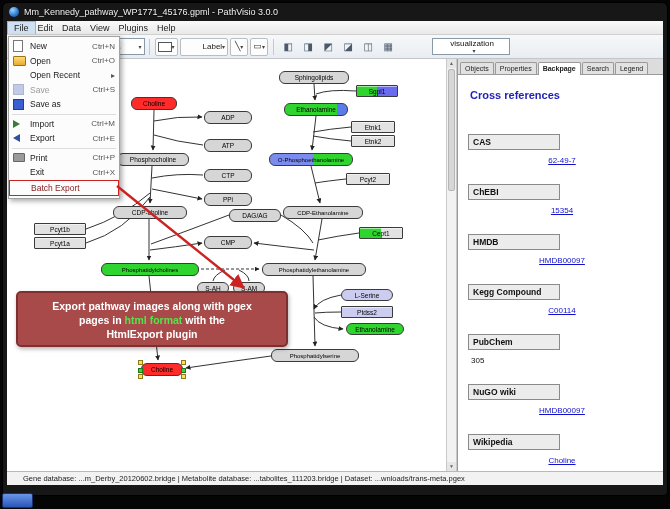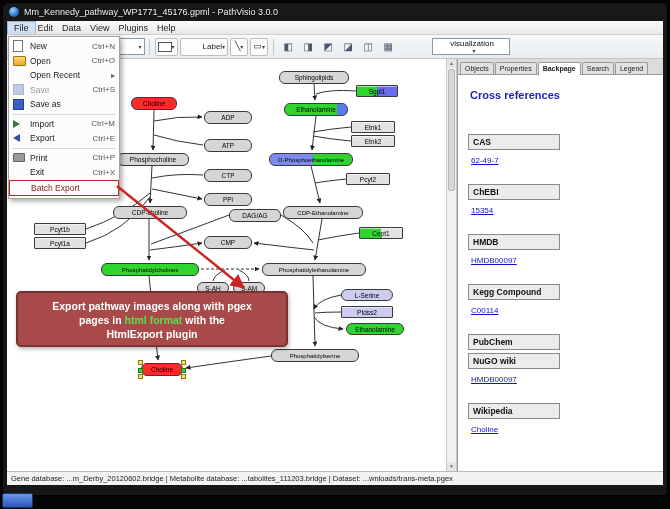--- a/index.html
+++ b/index.html
@@ -55,23 +55,23 @@
   .vscroll .thumb{position:absolute;left:1px;right:1px;top:10px;height:120px;background:#d7d7d7;border:1px solid #b5b5b5;border-radius:2px;}
   
   .panel{width:206px;background:#ececec;border-left:1px solid #9a9a9a;display:flex;flex-direction:column;box-sizing:border-box;}
   .tabs{height:16px;display:flex;align-items:flex-end;padding:2px 2px 0 2px;background:#dcdcdc;border-bottom:1px solid #9a9a9a;box-sizing:border-box;}
   .tab{font-size:7px;padding:2px 4px;background:#e2e2e2;border:1px solid #9a9a9a;border-bottom:none;border-radius:2px 2px 0 0;margin-right:1px;color:#222;white-space:nowrap;}
   .tab.active{background:#fff;font-weight:bold;position:relative;top:1px;padding-bottom:3px;}
   .panel-body{flex:1;background:#fff;padding:8px 10px;overflow:hidden;}
   .xref-heading{color:#2222bb;font-weight:bold;font-size:11px;margin:6px 0 30px 2px;}
   .xref-header{display:inline-block;min-width:82px;background:#ececec;border:1px solid #8a8a8a;font-weight:bold;font-size:8.5px;padding:2px 4px;color:#111;}
   .xref-value{margin:6px 0 16px 3px;font-size:8px;color:#111;}
-  .xref-value.link{color:#1111cc;text-decoration:underline;cursor:pointer;}
-  
-  .statusbar{height:13px;background:#f2f2f2;border-top:1px solid #b9b9b9;font-size:7.5px;color:#222;display:flex;align-items:center;padding-left:4px;white-space:nowrap;overflow:hidden;}
+  .xref-value.link{color:#1111cc;text-decoration:underline;cursor:pointer;text-align:center;}
+  
+  .statusbar{height:13px;background:#f2f2f2;border-top:1px solid #b9b9b9;font-size:7.5px;color:#222;display:flex;align-items:center;padding-left:16px;white-space:nowrap;overflow:hidden;}
   
   .filemenu{position:absolute;left:5px;top:33px;width:110px;background:#fcfcfc;border:1px solid #a2a2a2;box-shadow:2px 2px 5px rgba(0,0,0,.35);z-index:30;padding:2px 0;}
   .fm-item{display:flex;align-items:center;height:14.5px;font-size:8.5px;color:#1a1a1a;padding:0 4px;box-sizing:border-box;}
   .fm-item.disabled{color:#9a9a9a;}
   .fm-item.highlighted{border:1.6px solid #cc2222;color:#8a1a1a;height:16px;}
   .fm-icon{width:14px;height:11px;display:flex;align-items:center;justify-content:flex-start;margin-right:3px;flex:0 0 auto;}
   .fm-icon.new-file-icon::before{content:"";width:8px;height:10px;background:#fff;border:1px solid #777;display:block;}
   .fm-icon.open-folder-icon::before{content:"";width:11px;height:8px;background:linear-gradient(#ffd978,#e8ab2e);border:1px solid #9a7413;border-radius:1px;display:block;}
   .fm-icon.save-icon::before{content:"";width:9px;height:9px;background:#7a8fd0;border:1px solid #55628f;display:block;opacity:.45;}
   .fm-icon.save-as-icon::before{content:"";width:9px;height:9px;background:#3a5fd0;border:1px solid #24407f;display:block;}
@@ -325,20 +325,21 @@
               <div class="xref-section">
                 <div class=""><span class="xref-header">HMDB</span></div>
                 <div class="xref-value link">HMDB00097</div>
               </div>
               <div class="xref-section">
                 <div class=""><span class="xref-header">Kegg Compound</span></div>
                 <div class="xref-value link">C00114</div>
               </div>
               <div class="xref-section">
                 <div class=""><span class="xref-header">PubChem</span></div>
+                <div class="xref-value">305</div>
               </div>
               <div class="xref-section">
                 <div class=""><span class="xref-header">NuGO wiki</span></div>
                 <div class="xref-value link">HMDB00097</div>
               </div>
               <div class="xref-section">
                 <div class=""><span class="xref-header">Wikipedia</span></div>
                 <div class="xref-value link">Choline</div>
               </div>
             </div>

